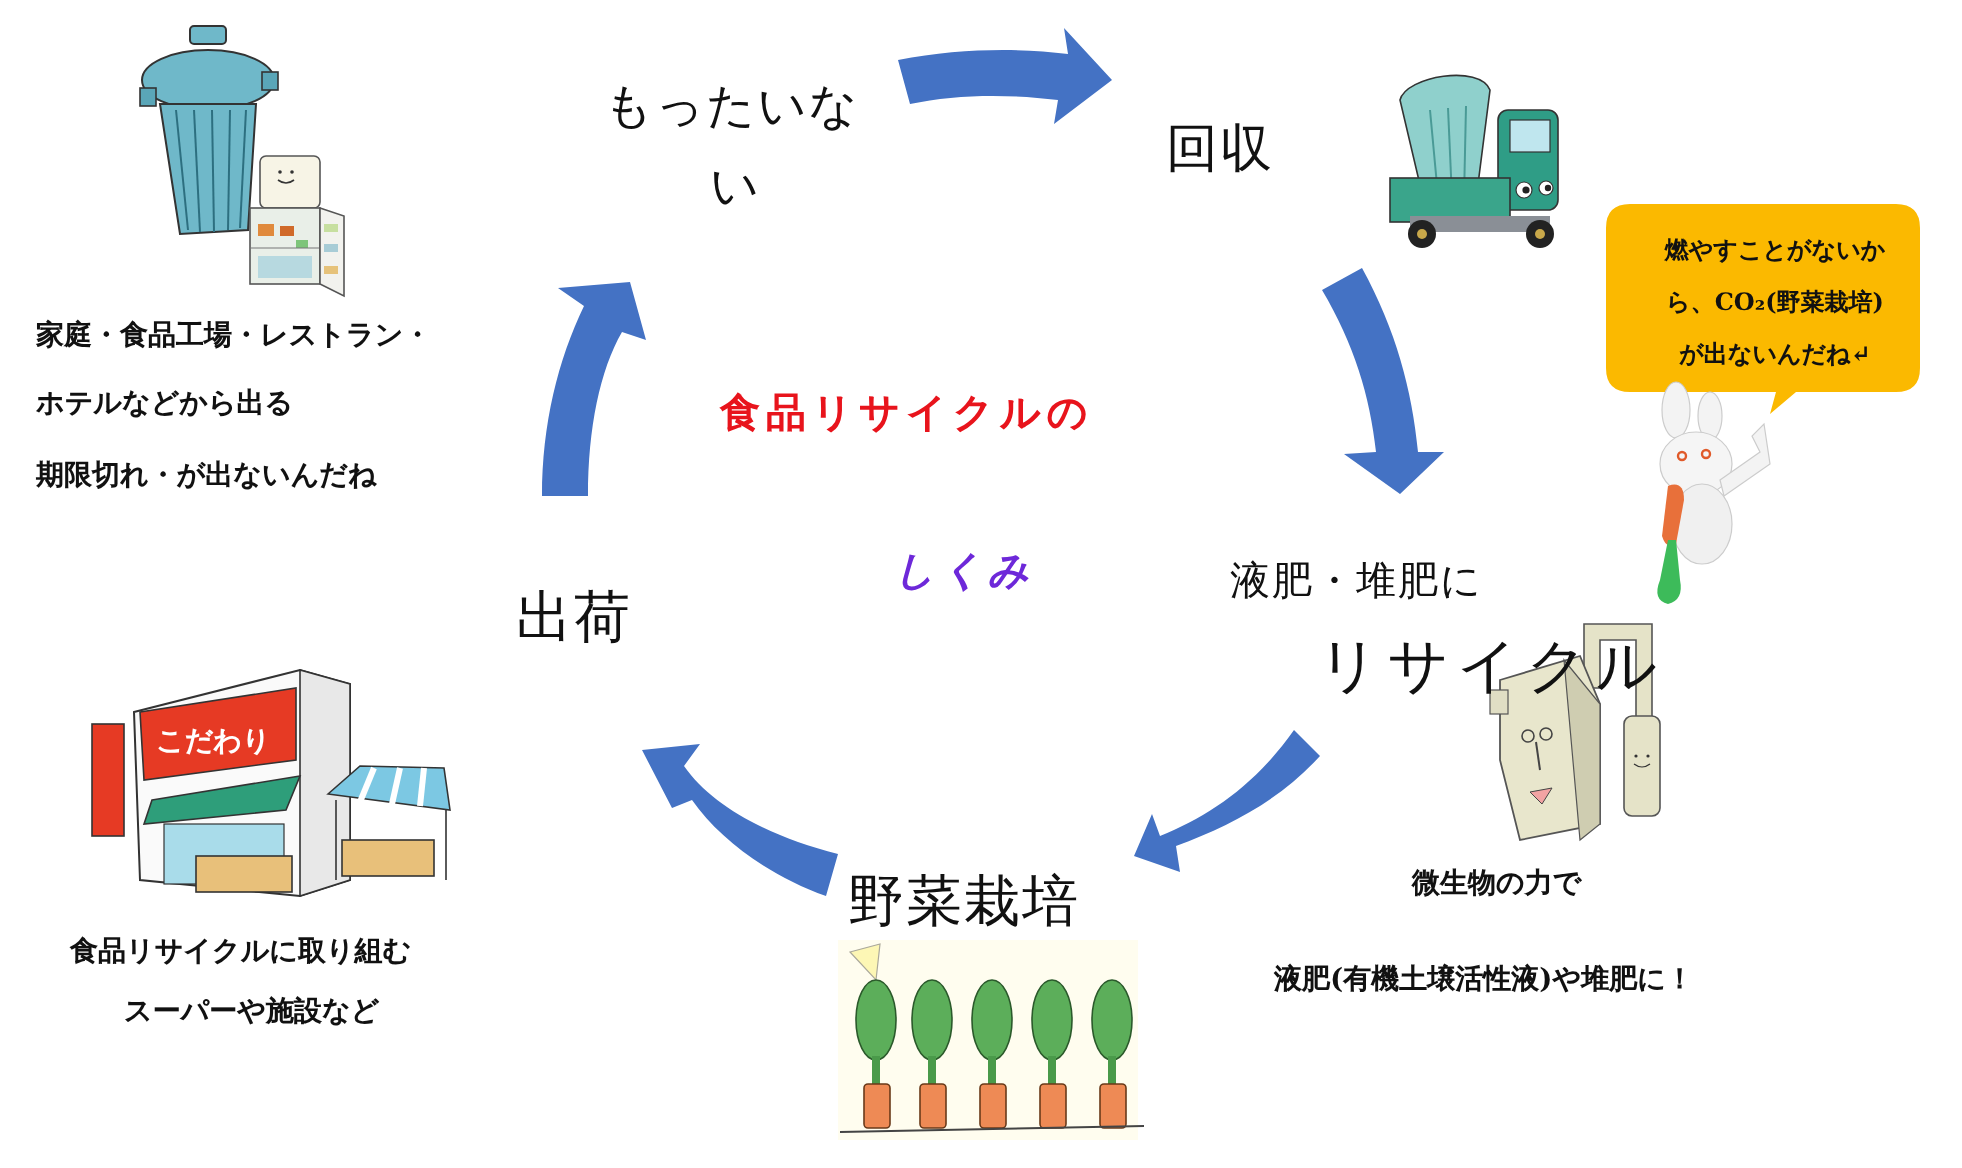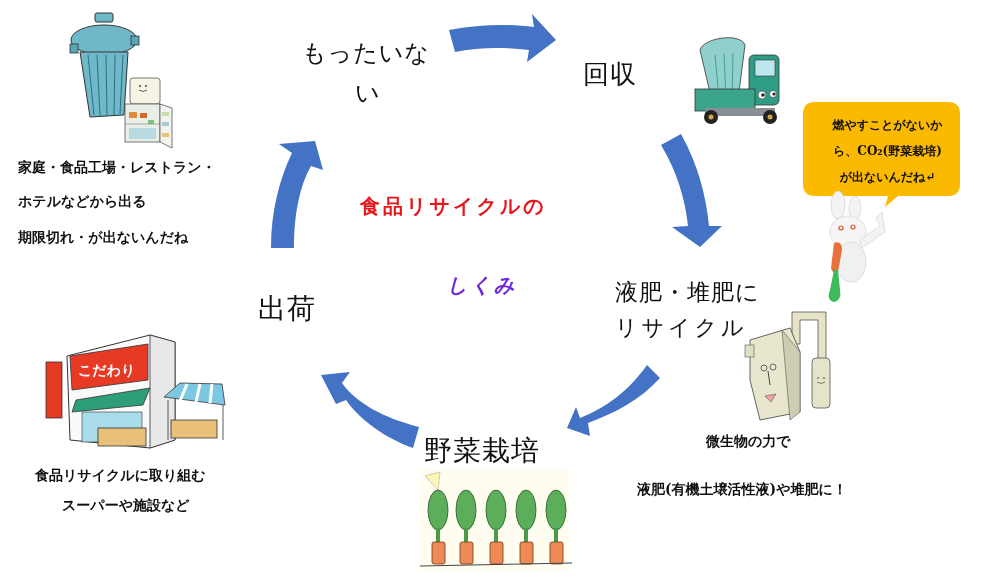--- a/index.html
+++ b/index.html
@@ -176,22 +176,22 @@
 </svg>
 
 <div class="abs t-red" style="left: 360px; top: 193px; color: rgb(232, 20, 28);">食品リサイクルの</div>
 <div class="abs t-red" style="left: 447px; top: 272px; color: #6d28d9; font-style: italic;">しくみ</div>
 
 <div class="abs t-big" style="left:302px; top:37px; font-size:24px;">もったいな</div>
 <div class="abs t-big" style="left:355px; top:77px; font-size:24px;">い</div>
 
 <div class="abs t-big" style="left:583px; top:57px;">回収</div>
 
-<div class="abs t-big" style="left:615px; top:277px; font-size:23px;">液肥・堆肥に</div>
-<div class="abs t-big" style="left:615px; top:313px; font-size:22px; letter-spacing:4px;">リサイクル</div>
+<div class="abs t-big" style="left:615px; top:277px; font-size:20px;">液肥・堆肥に</div>
+<div class="abs t-big" style="left:659px; top:313px; font-size:30px; letter-spacing:4px;">リサイクル</div>
 
 <div class="abs t-big" style="left:424px; top:432px; font-size:28px;">野菜栽培</div>
 
 <div class="abs t-big" style="left:258px; top:290px; font-size:28px;">出荷</div>
 
 <div class="abs t-small" style="left:18px; top:159px;">家庭・食品工場・レストラン・</div>
 <div class="abs t-small" style="left:18px; top:193px;">ホテルなどから出る</div>
 <div class="abs t-small" style="left:18px; top:229px;">期限切れ・が出ないんだね</div>
 
 <div class="abs t-small" style="left:706px; top:433px;">微生物の力で</div>

